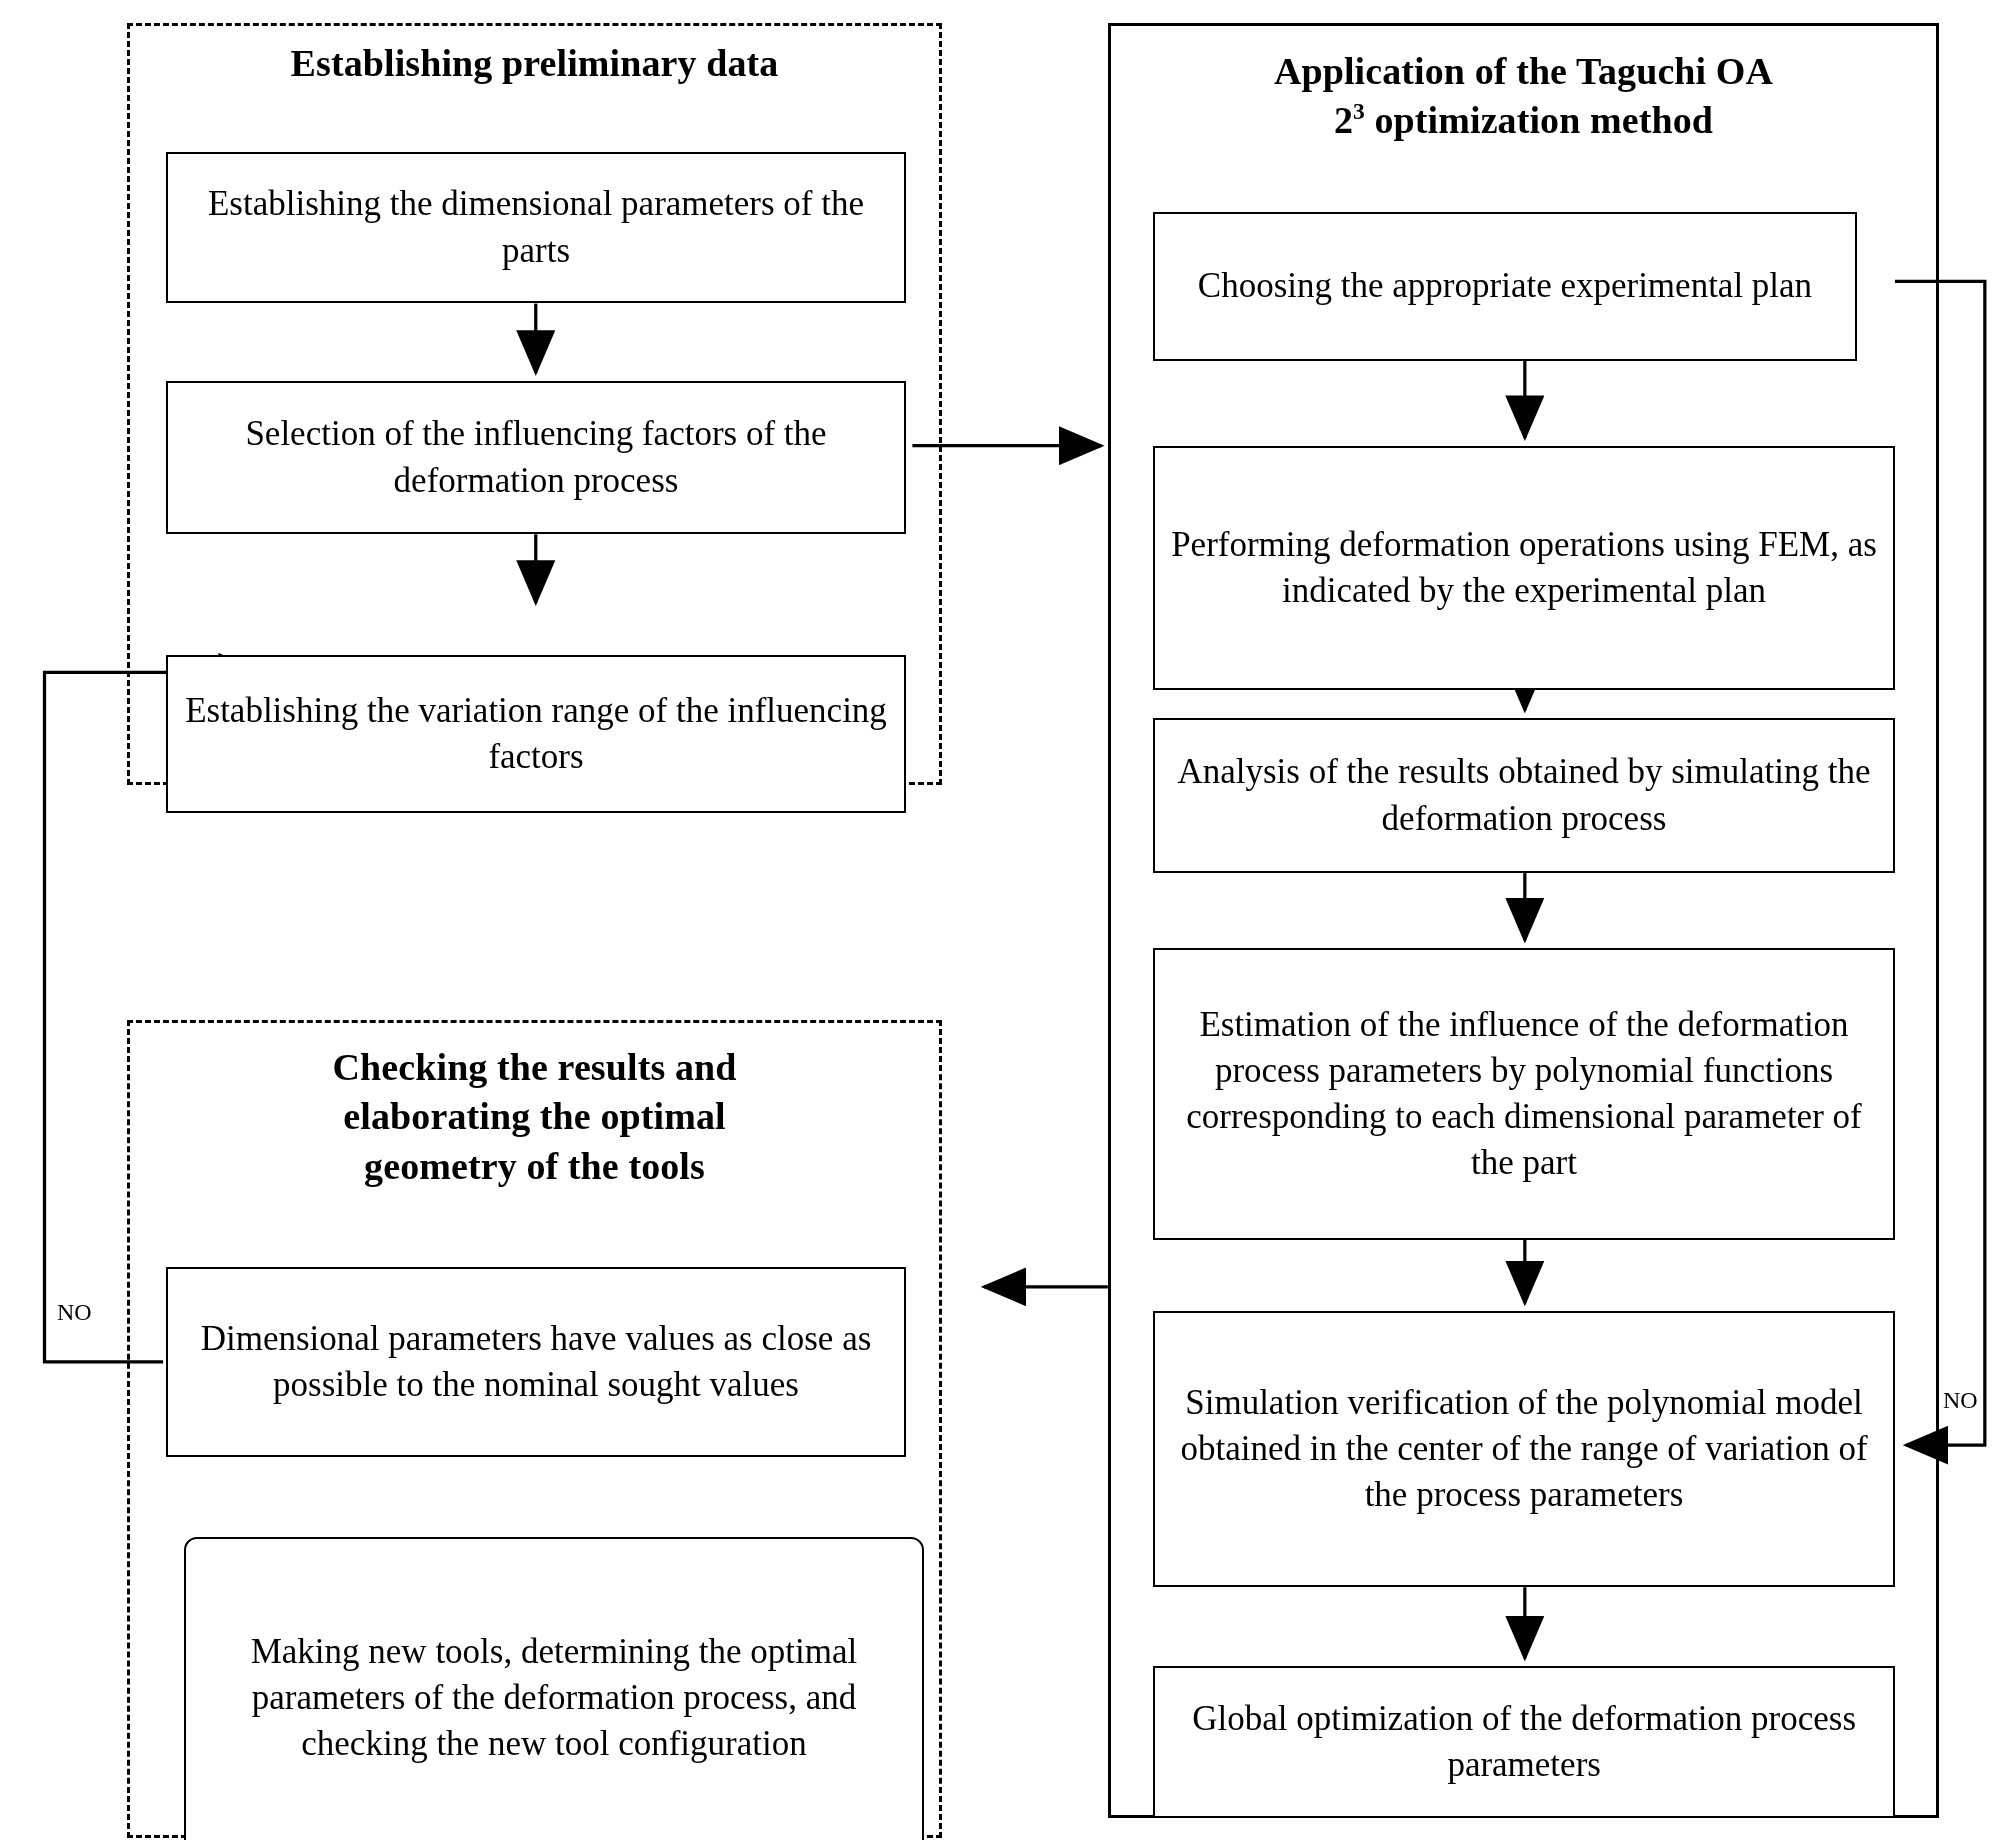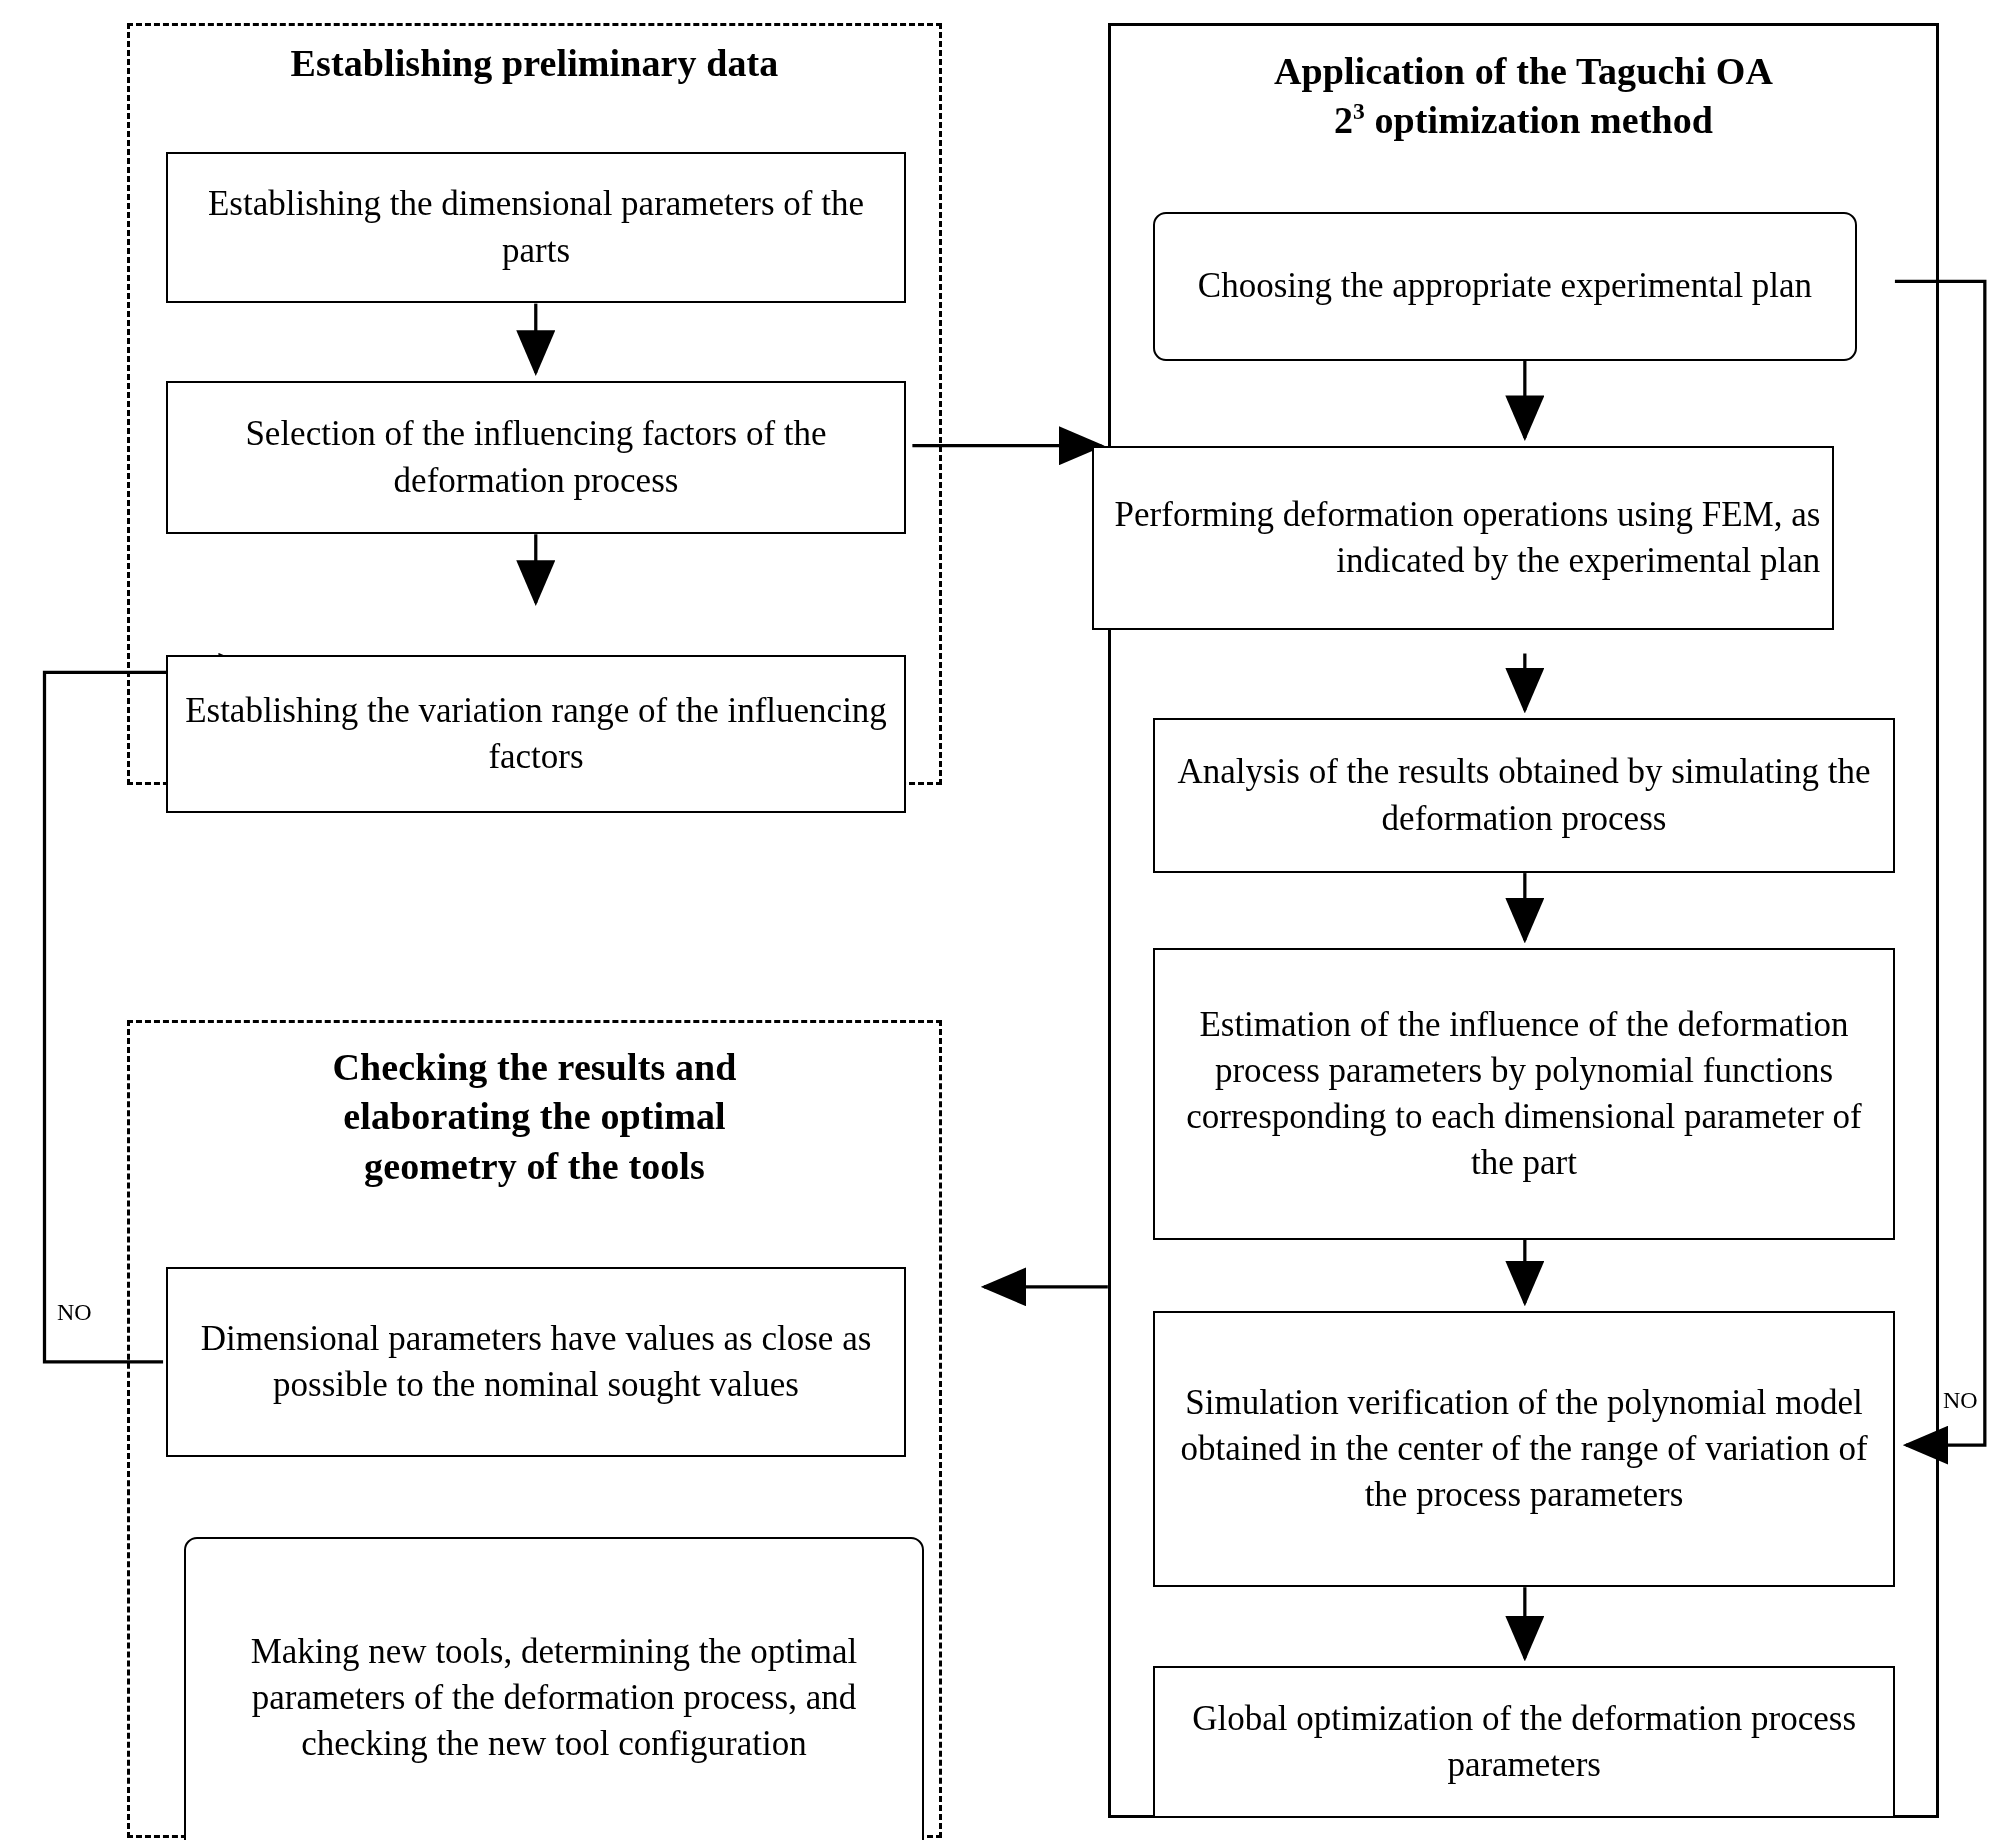--- a/index.html
+++ b/index.html
@@ -58,23 +58,23 @@
 
   <div class="node" style="left:166px;top:611px;width:740px;height:158px;margin-top:44px;">Establishing the variation range of the influencing factors</div>
 
   <div class="grp solid" style="left:1108px;top:23px;width:831px;height:1795px;"></div>
 
   <div class="grp-title" style="left:1108px;top:47px;width:831px;">
     <div>Application of the Taguchi OA</div>
     <div><span>2</span><sup>3</sup><span> optimization method</span></div>
   </div>
 
-  <div class="node" style="left:1153px;top:212px;width:704px;height:149px;border-radius:13px;">Choosing the appropriate experimental plan</div>
+  <div class="node" style="left:1153px;top:212px;width:704px;height:149px;">Choosing the appropriate experimental plan</div>
 
-  <div class="node" style="left:1092px;top:446px;width:742px;height:184px;text-align:right;">Performing deformation operations using FEM, as indicated by the experimental plan</div>
+  <div class="node" style="left:1153px;top:446px;width:742px;height:244px;">Performing deformation operations using FEM, as indicated by the experimental plan</div>
 
   <div class="node" style="left:1153px;top:718px;width:742px;height:155px;">Analysis of the results obtained by simulating the deformation process</div>
 
   <div class="node" style="left:1153px;top:948px;width:742px;height:292px;">Estimation of the influence of the deformation process parameters by polynomial functions corresponding to each dimensional parameter of the part</div>
 
   <div class="node" style="left:1153px;top:1311px;width:742px;height:276px;">Simulation verification of the polynomial model obtained in the center of the range of variation of the process parameters</div>
 
   <div class="node" style="left:1153px;top:1666px;width:742px;height:152px;padding-left:12px;">Global optimization of the deformation process parameters</div>
 
   <div class="grp dashed" style="left:127px;top:1020px;width:815px;height:818px;"></div>

